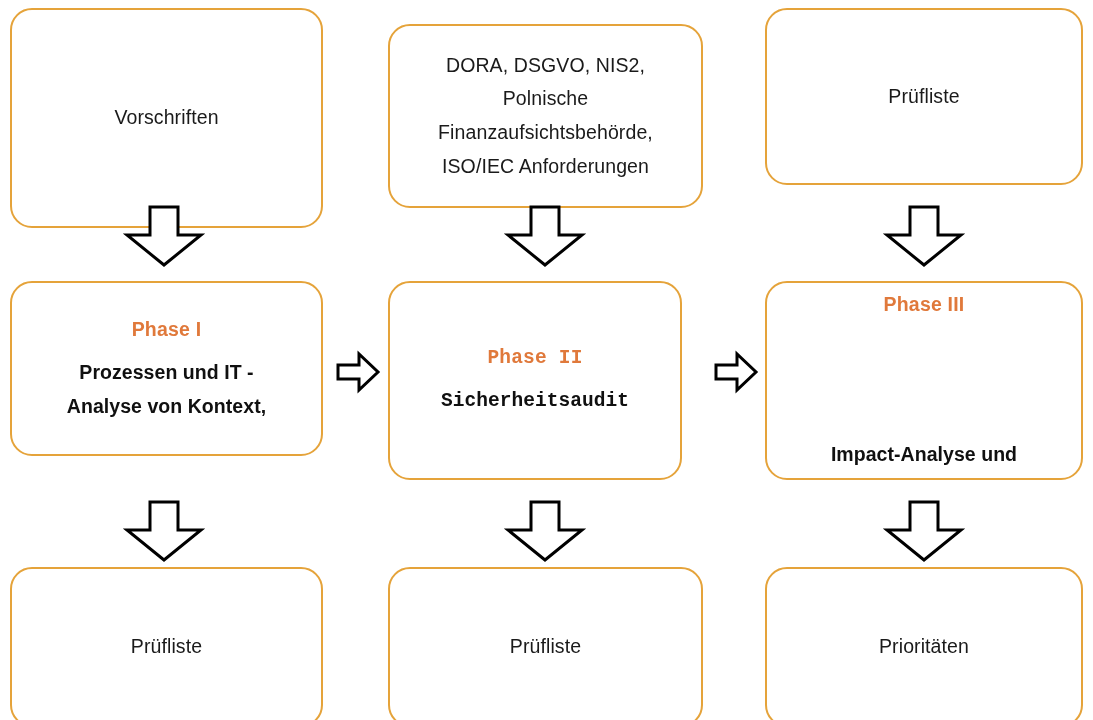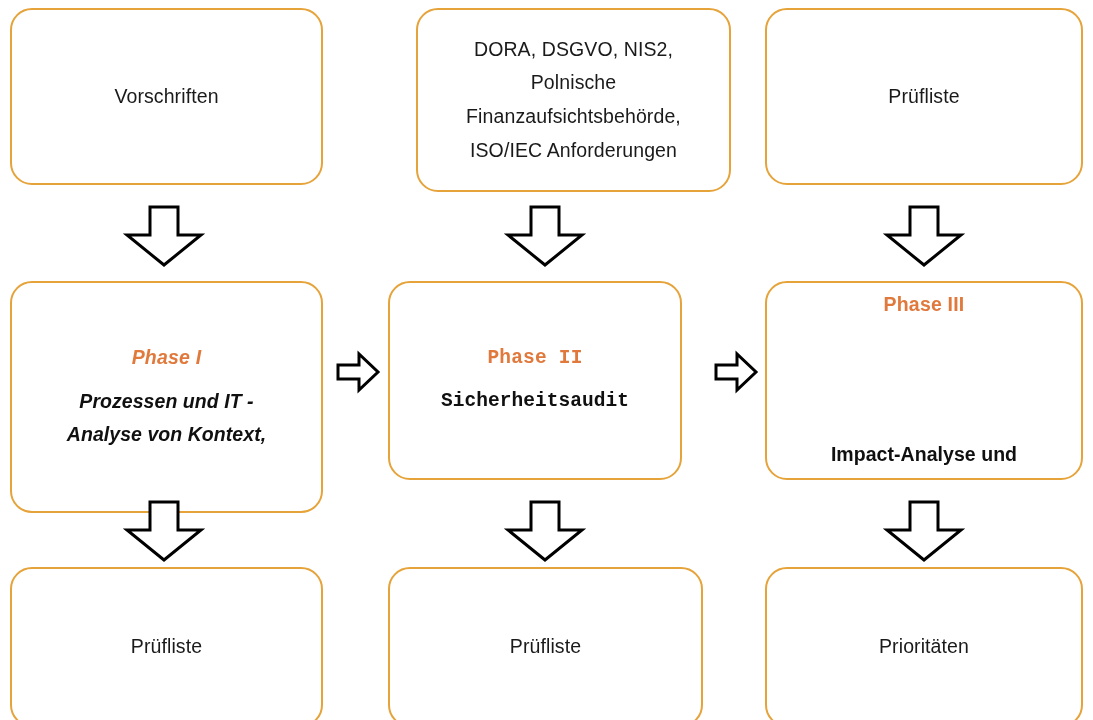--- a/index.html
+++ b/index.html
@@ -76,25 +76,25 @@
   }
   .arrow.h polygon {
     stroke-width: 3;
   }
 </style>
 </head>
 <body>
 
 <div id="canvas">
 
-  <div class="node plain" style="left:10px; top:8px; width:313px; height:177px;align-items:flex-end;">
+  <div class="node plain" style="left:10px; top:8px; width:313px; height:220px;align-items:flex-end;">
     <span class="line">Vorschriften</span>
   </div>
 
-  <div class="node plain" style="left:388px; top:8px; width:315px; height:184px;margin-left:28px;">
+  <div class="node plain" style="left:388px; top:24px; width:315px; height:184px;">
     <span class="line">DORA, DSGVO, NIS2,</span>
     <span class="line">Polnische</span>
     <span class="line">Finanzaufsichtsbehörde,</span>
     <span class="line">ISO/IEC Anforderungen</span>
   </div>
 
   <div class="node plain" style="left:765px; top:8px; width:318px; height:177px;">
     <span class="line">Prüfliste</span>
   </div>
 
@@ -109,21 +109,21 @@
       <polygon points="25,2 53,2 53,30 76,30 39,60 2,30 25,30"></polygon>
     </svg>
   </div>
 
   <div class="arrow v" style="left:885px; top:205px;">
     <svg width="78" height="62" viewBox="0 0 78 62">
       <polygon points="25,2 53,2 53,30 76,30 39,60 2,30 25,30"></polygon>
     </svg>
   </div>
 
-  <div class="node phase" style="left:10px; top:281px; width:313px; height:232px;font-style:italic;">
+  <div class="node phase" style="left:10px; top:281px; width:313px; height:175px;">
     <span class="phase-title">Phase I</span>
     <span class="line">Prozessen und IT -</span>
     <span class="line">Analyse von Kontext,</span>
   </div>
 
   <div class="node phase" style="left:388px; top:281px; width:294px; height:199px;font-family:Liberation Mono, monospace;">
     <span class="phase-title">Phase II</span>
     <span class="line">Sicherheitsaudit</span>
   </div>
 

